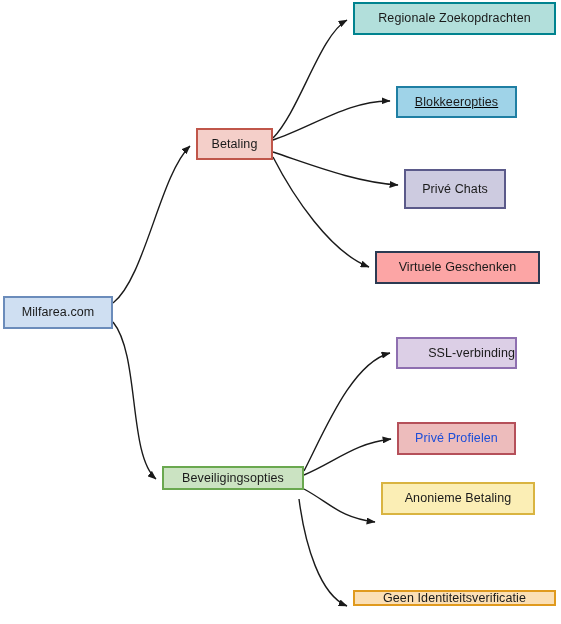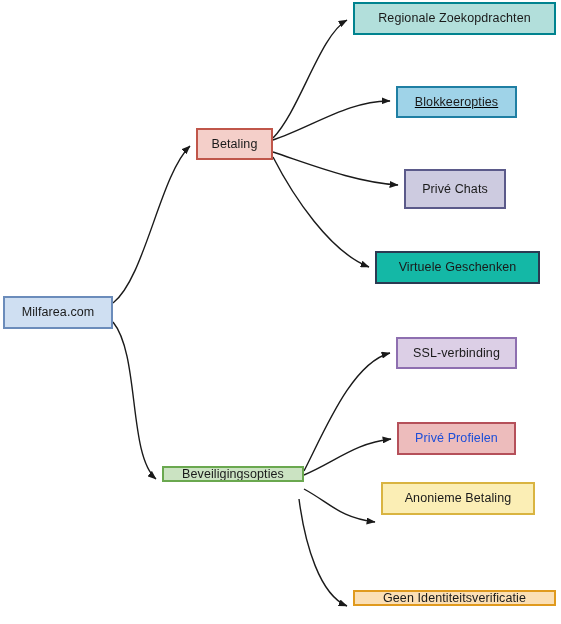--- a/index.html
+++ b/index.html
@@ -72,36 +72,36 @@
       </g>
   </svg>
 
   <div id="nodes-layer">
       <div class="node" style="left: 3px; top: 296px; width: 110px; height: 33px; background: rgb(207, 223, 242); border-color: rgb(107, 140, 187);">
         <span class="node-label" style="color: rgb(26, 26, 26);">Milfarea.com</span>
       </div>
       <div class="node" style="left: 196px; top: 128px; width: 77px; height: 32px; background: rgb(244, 207, 201); border-color: rgb(192, 86, 74);">
         <span class="node-label" style="color: rgb(26, 26, 26);">Betaling</span>
       </div>
-      <div class="node" style="left: 162px; top: 466px; width: 142px; height: 16px; background: rgb(203, 227, 194); border-color: rgb(106, 168, 79);">
+      <div class="node" style="left: 162px; top: 466px; width: 142px; height: 24px; background: rgb(203, 227, 194); border-color: rgb(106, 168, 79);">
         <span class="node-label" style="color: rgb(26, 26, 26);">Beveiligingsopties</span>
       </div>
       <div class="node" style="left: 353px; top: 2px; width: 203px; height: 33px; background: rgb(178, 223, 219); border-color: rgb(0, 131, 143);">
         <span class="node-label" style="color: rgb(26, 26, 26);">Regionale Zoekopdrachten</span>
       </div>
       <div class="node" style="left: 396px; top: 86px; width: 121px; height: 32px; background: rgb(159, 211, 232); border-color: rgb(31, 127, 163); text-decoration: underline;">
         <span class="node-label" style="color: rgb(26, 26, 26);">Blokkeeropties</span>
       </div>
       <div class="node" style="left: 404px; top: 169px; width: 102px; height: 40px; background: rgb(205, 203, 224); border-color: rgb(91, 90, 138);">
         <span class="node-label" style="color: rgb(26, 26, 26);">Privé Chats</span>
       </div>
-      <div class="node" style="left: 375px; top: 251px; width: 165px; height: 33px; background: #14b8a6; border-color: rgb(43, 58, 82);">
+      <div class="node" style="left: 375px; top: 251px; width: 165px; height: 33px; background: #fca5a5; border-color: rgb(43, 58, 82);">
         <span class="node-label" style="color: rgb(26, 26, 26);">Virtuele Geschenken</span>
       </div>
-      <div class="node" style="left: 396px; top: 337px; width: 121px; height: 32px; background: rgb(220, 207, 230); border-color: rgb(142, 111, 176);">
+      <div class="node" style="left: 396px; top: 337px; width: 121px; height: 32px; background: rgb(220, 207, 230); border-color: rgb(142, 111, 176); justify-content: flex-end;">
         <span class="node-label" style="color: rgb(26, 26, 26);">SSL-verbinding</span>
       </div>
       <div class="node" style="left: 397px; top: 422px; width: 119px; height: 33px; background: rgb(237, 188, 188); border-color: rgb(181, 80, 90);">
         <span class="node-label" style="color: #1d4ed8;">Privé Profielen</span>
       </div>
       <div class="node" style="left: 381px; top: 482px; width: 154px; height: 33px; background: rgb(251, 238, 181); border-color: rgb(217, 180, 65);">
         <span class="node-label" style="color: rgb(26, 26, 26);">Anonieme Betaling</span>
       </div>
       <div class="node" style="left: 353px; top: 590px; width: 203px; height: 16px; background: rgb(251, 223, 181); border-color: rgb(224, 154, 30);">
         <span class="node-label" style="color: rgb(26, 26, 26);">Geen Identiteitsverificatie</span>

